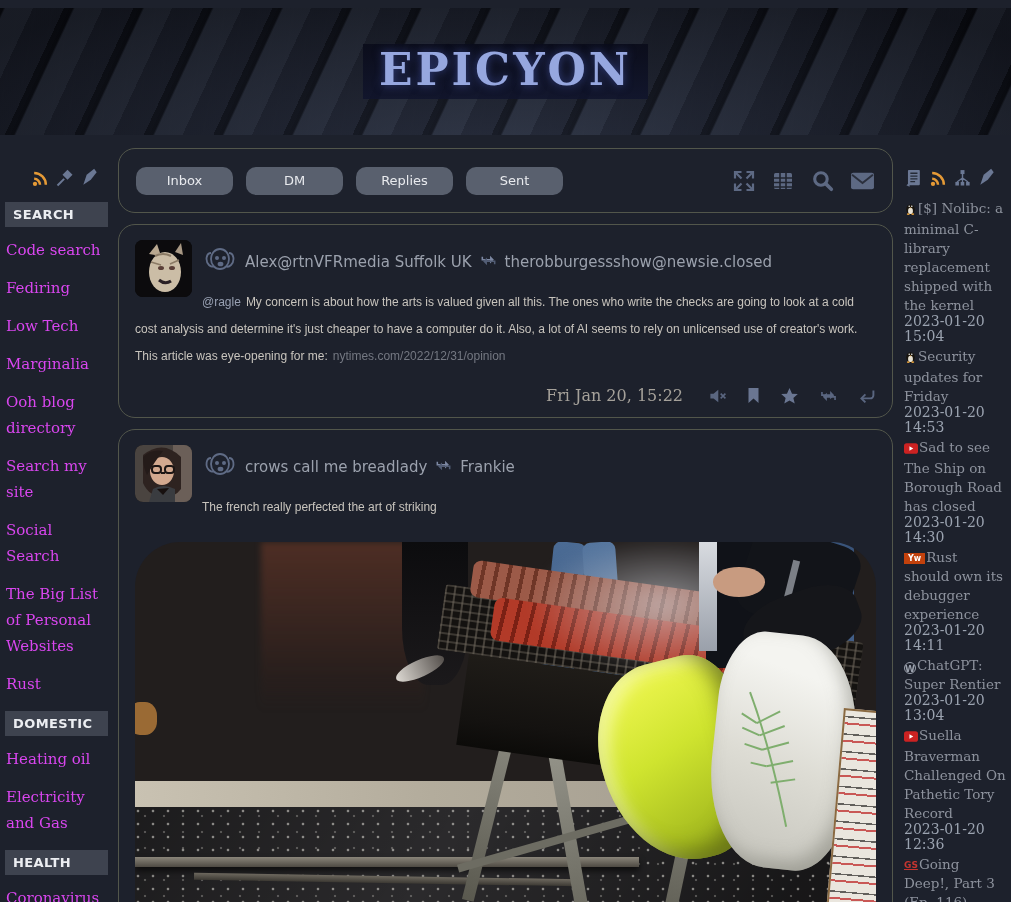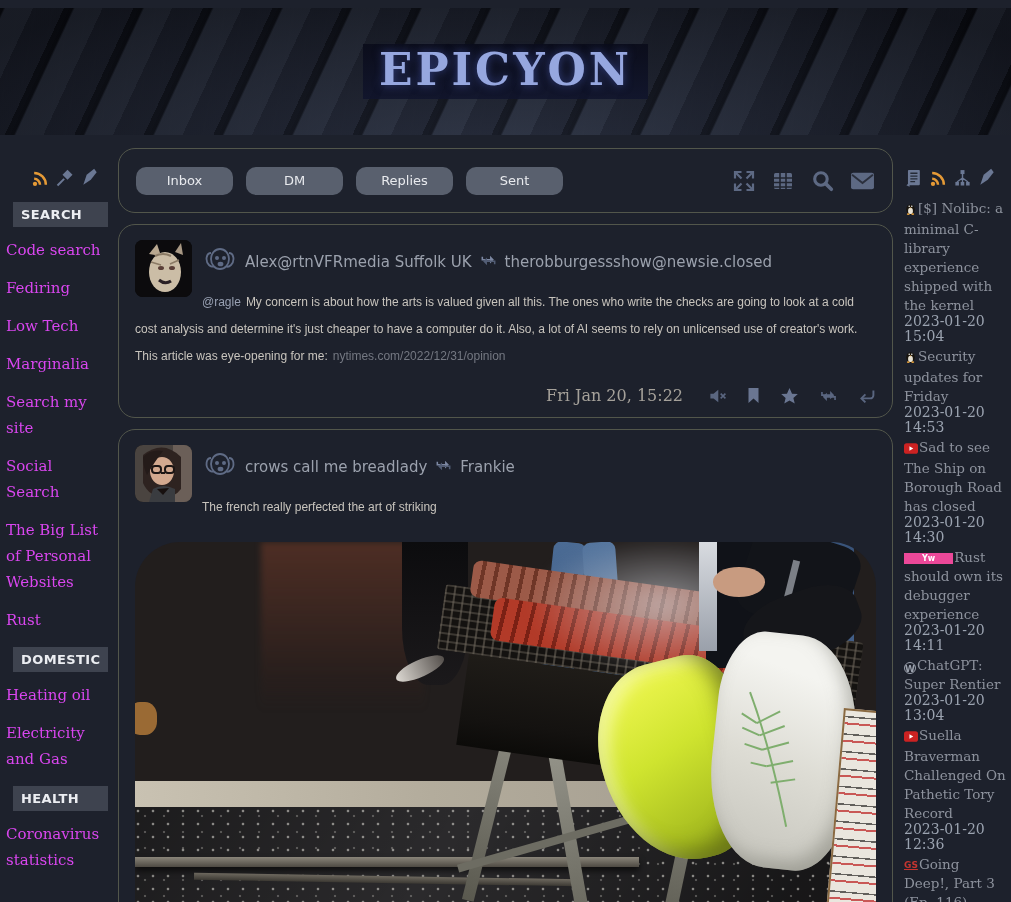--- a/index.html
+++ b/index.html
@@ -27,21 +27,21 @@
   .shell { display:flex; align-items:flex-start; }
   .col-left  { width:112px; flex:0 0 112px; }
   .col-main  { width:775px; flex:0 0 775px; margin:0 6px; }
   .col-right { width:110px; flex:0 0 110px; }
 
   
   .lc-icons { display:flex; justify-content:flex-end; gap:5px; padding:33px 12px 0 0; }
   .lc-icons svg, .rc-icons svg { display:block; cursor:pointer; }
   .section-header {
     background:#3e434f; color:#eceef2; font-weight:bold; font-size:13px;
-    letter-spacing:.4px; padding:5px 8px; margin:14px 4px 10px 13px;
+    letter-spacing:.4px; padding:5px 8px; margin:14px 4px 10px 5px;
   }
   .side-link {
     font-family:"DejaVu Serif","Liberation Serif",serif;
     color:#d946ef; font-size:15px; line-height:26px;
     padding:0 4px 0 6px; margin-bottom:12px; cursor:pointer;
   }
   .lc-section:first-of-type .section-header { margin-top:13px; }
 
   
   .tabbar {
@@ -171,21 +171,21 @@
   .rc-title {
     font-family:"DejaVu Serif","Liberation Serif",serif;
     font-size:13.5px; line-height:14.5px; color:#8d929d; cursor:pointer; display:inline;
   }
   .rc-date {
     font-family:"DejaVu Serif","Liberation Serif",serif;
     font-size:14px; line-height:15px; color:#9ba3b0; display:block; width:86px;
   }
   .favicon { display:inline-block; vertical-align:-2px; margin-right:1px; }
   .fav-badge { display:inline-block; font-family:"DejaVu Sans","Liberation Sans",sans-serif; }
-  .fav-yw { background:#ec4899; color:#fff; font-size:8px; font-weight:bold; padding:1px 18px; vertical-align:1px;text-align:right; }
+  .fav-yw { background:#c2410c; color:#fff; font-size:8px; font-weight:bold; padding:1px 4px; vertical-align:1px;text-align:right; }
   .fav-wp { border:1.5px solid #9aa0ac; color:#9aa0ac; border-radius:50%; width:12px; height:12px; font-size:9px; font-weight:bold; text-align:center; line-height:12px; vertical-align:-2px; }
   .fav-gs { color:#c43530; font-size:9px; font-weight:bold; vertical-align:1px;text-decoration:underline; }
 </style>
 </head>
 <body>
 
 <div class="banner">
   <div class="banner-title">EPICYON</div>
 </div>
 
@@ -212,20 +212,21 @@
           </svg>
         </span>
     </div>
 
     <div class="lc-section">
       <div class="section-header">SEARCH</div>
       <div class="side-link">Code search</div>
       <div class="side-link">Fediring</div>
       <div class="side-link">Low Tech</div>
       <div class="side-link">Marginalia</div>
+      <div class="side-link">Ooh blog directory</div>
       <div class="side-link">Search my site</div>
       <div class="side-link">Social Search</div>
       <div class="side-link">The Big List of Personal Websites</div>
       <div class="side-link">Rust</div>
     </div>
 
     <div class="lc-section">
       <div class="section-header">DOMESTIC</div>
       <div class="side-link">Heating oil</div>
       <div class="side-link">Electricity and Gas</div>
@@ -458,21 +459,21 @@
     <div class="rc-items">
       <div class="rc-item">
         <span class="favicon"><svg width="13" height="13" viewBox="0 0 14 14">
               <ellipse cx="7" cy="8" rx="4.6" ry="5.6" fill="#18140e"></ellipse>
               <ellipse cx="7" cy="9.6" rx="2.6" ry="3.4" fill="#e8e2d4"></ellipse>
               <circle cx="5.6" cy="4.6" r=".8" fill="#fff"></circle>
               <circle cx="8.4" cy="4.6" r=".8" fill="#fff"></circle>
               <path d="M6 6l1 .9 1-.9z" fill="#e8a33d"></path>
               <ellipse cx="4.6" cy="13" rx="1.6" ry="1" fill="#e8a33d"></ellipse>
               <ellipse cx="9.4" cy="13" rx="1.6" ry="1" fill="#e8a33d"></ellipse>
-            </svg></span><span class="rc-title">[$] Nolibc: a minimal C-library experience shipped with the kernel</span>
+            </svg></span><span class="rc-title">[$] Nolibc: a minimal C-library replacement shipped with the kernel</span>
         <span class="rc-date">2023-01-20 15:04</span>
       </div>
       <div class="rc-item">
         <span class="favicon"><svg width="13" height="13" viewBox="0 0 14 14">
               <ellipse cx="7" cy="8" rx="4.6" ry="5.6" fill="#18140e"></ellipse>
               <ellipse cx="7" cy="9.6" rx="2.6" ry="3.4" fill="#e8e2d4"></ellipse>
               <circle cx="5.6" cy="4.6" r=".8" fill="#fff"></circle>
               <circle cx="8.4" cy="4.6" r=".8" fill="#fff"></circle>
               <path d="M6 6l1 .9 1-.9z" fill="#e8a33d"></path>
               <ellipse cx="4.6" cy="13" rx="1.6" ry="1" fill="#e8a33d"></ellipse>

